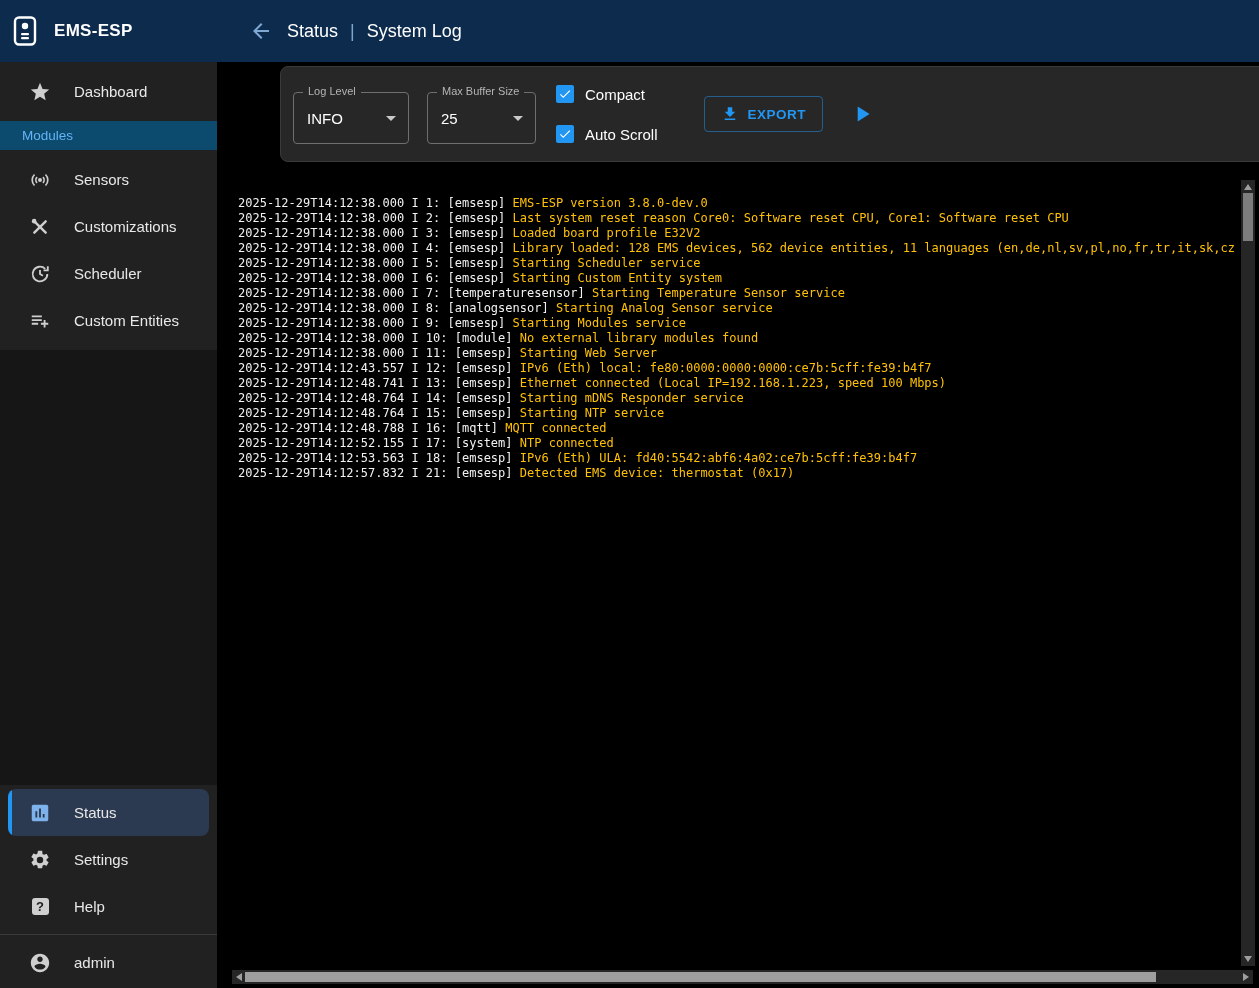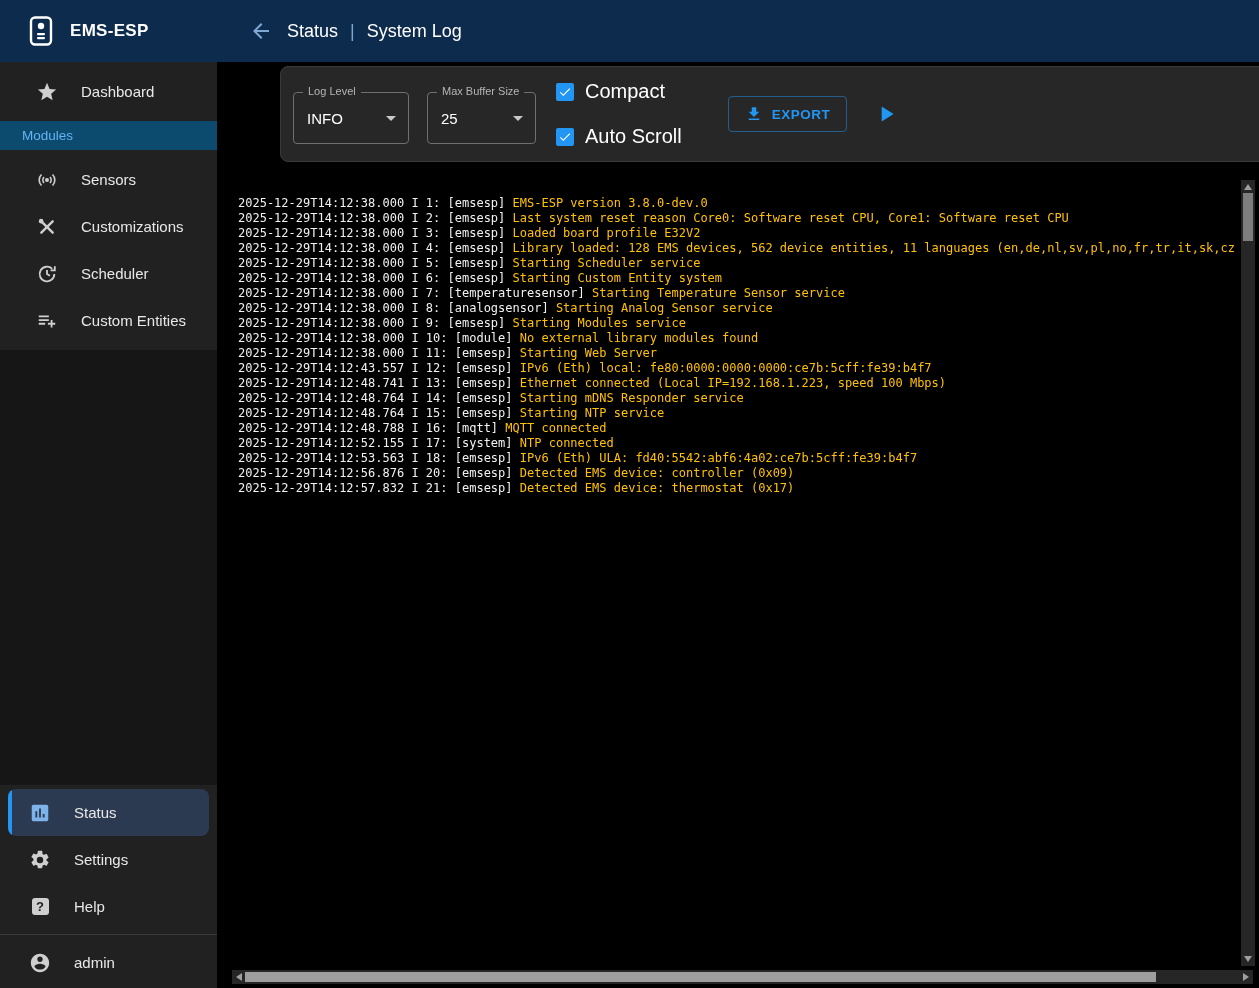--- a/index.html
+++ b/index.html
@@ -2,29 +2,29 @@
 <html><head>
 <meta charset="utf-8">
 <style>
   * { margin:0; padding:0; box-sizing:border-box; }
   html,body { background:#000; }
   body { font-family:"Liberation Sans", sans-serif; }
   .app { position:relative; width:1259px; height:988px; background:#000; overflow:hidden; }
 
   
   .appbar { position:absolute; top:0; left:0; width:100%; height:62px; background:#0d2b4d; display:flex; align-items:stretch; z-index:5; }
-  .brand { flex:0 0 217px; display:flex; align-items:center; padding-left:28px; gap:16px; }
+  .brand { flex:0 0 217px; display:flex; align-items:center; padding-left:12px; gap:16px; }
   .brand-title { color:#fff; font-size:17px; font-weight:700; letter-spacing:.3px; }
   .crumbs { display:flex; align-items:center; padding-left:30px; gap:12px; color:#fff; font-size:18px; }
   .back-btn { background:none; border:none; cursor:pointer; display:flex; align-items:center; padding:2px; }
   .crumb-sep { color:#7ea7cf; font-size:18px; }
 
   
   .sidebar { position:absolute; top:62px; left:0; width:217px; bottom:0; background:#161616; display:flex; flex-direction:column; }
-  .nav-group { background:#212121; padding:6px 7px; }
+  .nav-group { background:#212121; padding:6px 0; }
   .modules-header { background:#0c4a6e; color:#64b5f6; font-size:13.5px; padding:7px 0 7px 22px; }
   .side-item { display:flex; align-items:center; gap:22px; height:47px; padding-left:20px; margin:0 8px; border-radius:8px; color:#e8e8e8; font-size:15px; cursor:pointer; position:relative; }
   .side-item .icon { width:24px; height:24px; flex:0 0 24px; display:flex; align-items:center; justify-content:center; color:#cfcfcf; }
   .side-item.selected { background:#2b3a50; overflow:hidden; }
   .side-item.selected::before { content:""; position:absolute; left:0; top:0; bottom:0; width:4px; background:#2196f3; }
   .side-item.selected .icon { color:#7db3ea; }
   .spacer { flex:1 1 auto; }
   .bottom-group { background:#212121; padding:4px 0 2px; margin-top:auto; }
   .nav-divider { height:1px; background:#3a3a3a; margin:4px 0; }
   .help-sq { width:17px; height:17px; border-radius:3px; background:currentColor; display:flex; align-items:center; justify-content:center; }
@@ -37,21 +37,21 @@
   .mui-select { position:relative; height:52px; border:1px solid #6f6f6f; border-radius:4px; display:flex; align-items:center; padding:0 28px 0 13px; margin-top:8px; cursor:pointer; }
   .mui-select .sel-label { position:absolute; top:-8px; left:9px; font-size:11px; color:#b5b5b5; background:#272727; padding:0 5px; white-space:nowrap; }
   .mui-select .sel-value { color:#fff; font-size:15px; }
   .mui-select .caret { position:absolute; right:5px; top:50%; margin-top:-12px; }
   .sel-loglevel { width:116px; margin-left:12px; }
   .sel-buffer   { width:109px; margin-left:18px; }
   .check-col { display:flex; flex-direction:column; gap:22px; margin-left:20px; }
   .check-row { display:flex; align-items:center; gap:11px; cursor:pointer; }
   .cb { width:18px; height:18px; background:#2196f3; border-radius:2px; display:flex; align-items:center; justify-content:center; }
   .cb svg { width:14px; height:14px; }
-  .cb-label { color:#fff; font-size:20px; }
+  .cb-label { color:#fff; font-size:15px; }
   .export-btn { margin-left:46px; height:36px; padding:0 16px; display:flex; align-items:center; gap:9px; background:transparent; border:1px solid rgba(33,150,243,.5); border-radius:4px; color:#2196f3; font-size:13.5px; font-weight:600; letter-spacing:.5px; cursor:pointer; font-family:inherit;justify-content:center; }
   .play-btn { margin-left:26px; background:none; border:none; cursor:pointer; display:flex; }
 
   
   .log-view { position:absolute; left:15px; top:120px; right:22px; bottom:20px; overflow:hidden; padding:14px 0 0 6px;
               font-family:"DejaVu Sans Mono","Liberation Mono",monospace; font-size:12px; line-height:15px; }
   .log-line { white-space:pre; color:#f2f2f2; }
   .log-line .msg { color:#ffc107; }
 
   
@@ -269,21 +269,20 @@
 
   <div class="log-line"><span class="pre">2025-12-29T14:12:48.764 I 15: </span><span class="tag">[emsesp] </span><span class="msg">Starting NTP service</span></div>
 
   <div class="log-line"><span class="pre">2025-12-29T14:12:48.788 I 16: </span><span class="tag">[mqtt] </span><span class="msg">MQTT connected</span></div>
 
   <div class="log-line"><span class="pre">2025-12-29T14:12:52.155 I 17: </span><span class="tag">[system] </span><span class="msg">NTP connected</span></div>
 
   <div class="log-line"><span class="pre">2025-12-29T14:12:53.563 I 18: </span><span class="tag">[emsesp] </span><span class="msg">IPv6 (Eth) ULA: fd40:5542:abf6:4a02:ce7b:5cff:fe39:b4f7</span></div>
 
 
-  <div class="log-line"><span class="pre">2025-12-29T14:12:56.876 I 20: </span><span class="tag">[emsesp] </span><span class="msg">Detected EMS device: controller (0x09)</span></div>
 
   <div class="log-line"><span class="pre">2025-12-29T14:12:57.832 I 21: </span><span class="tag">[emsesp] </span><span class="msg">Detected EMS device: thermostat (0x17)</span></div>
 </div>
 
     <div class="vscroll">
       <span class="arr up"></span>
       <span class="vthumb"></span>
       <span class="arr down"></span>
     </div>
     <div class="hscroll">

